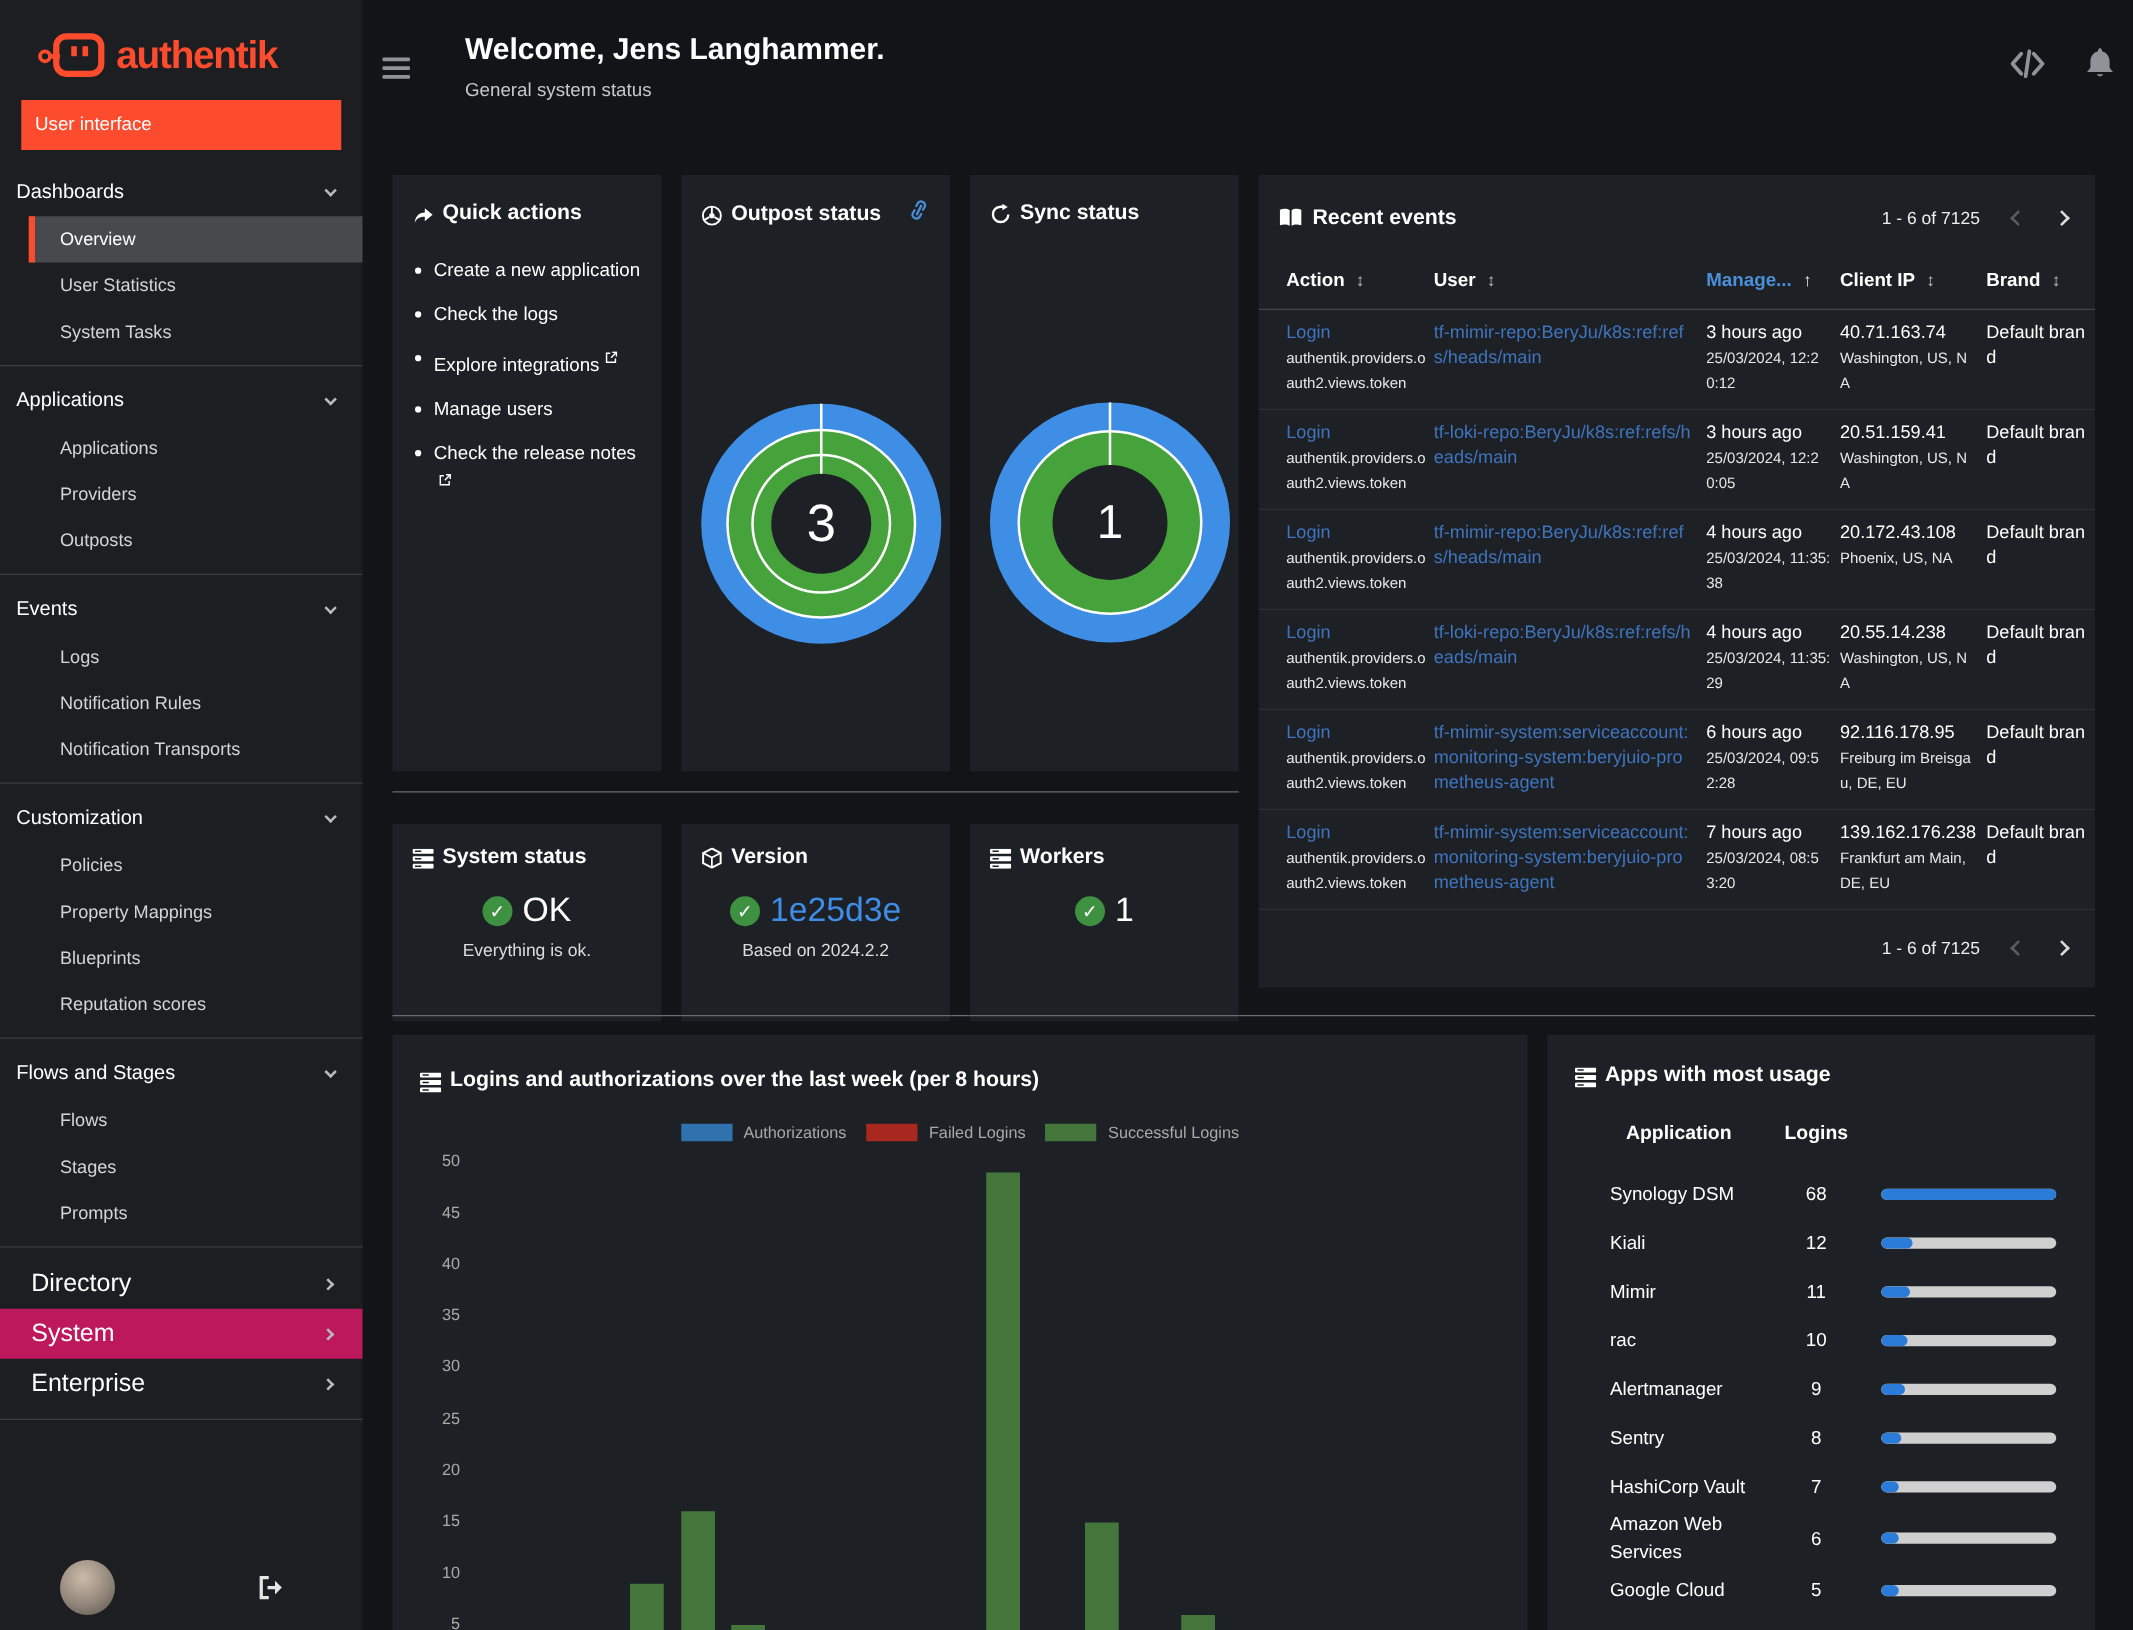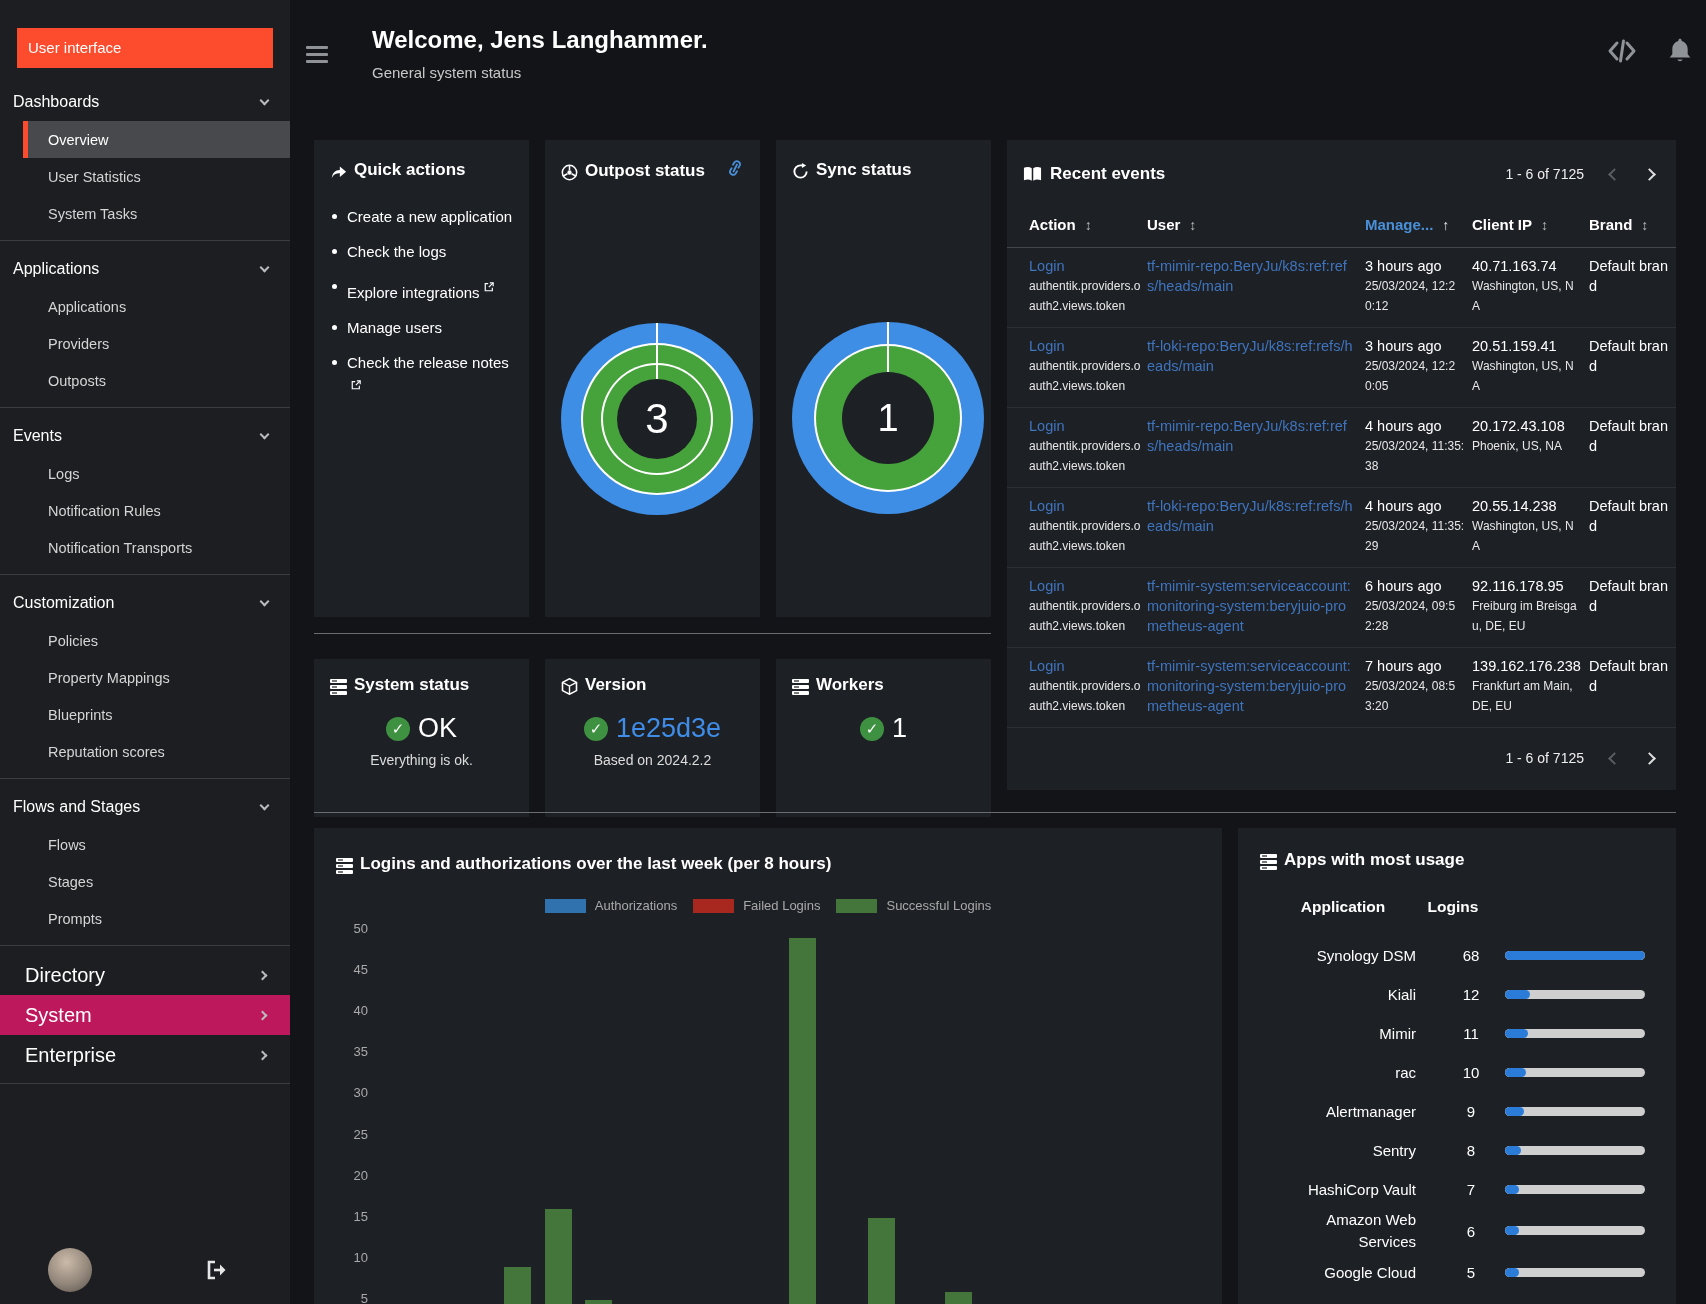--- a/index.html
+++ b/index.html
@@ -4,21 +4,21 @@
 <style>
   * { margin:0; padding:0; box-sizing:border-box; }
   html,body { background:#0e0f11; }
   body { font-family:"Liberation Sans", sans-serif; }
   #app { position:relative; width:1706px; height:1304px; background:#131418; overflow:hidden; color:#eee; }
 
   
   .sidebar { position:absolute; left:0; top:0; width:290px; height:100%; background:#1c1e21; z-index:5; }
   .logo { display:flex; align-items:center; gap:9px; padding:26px 0 0 30px; }
   .logo-word { color:var(--brand,#fd4b2d); font-size:31px; font-weight:bold; letter-spacing:-1px; }
-  .ui-btn { display:block; margin:28px 17px 0 17px; height:40px; line-height:40px; background:var(--brand,#fd4b2d);
+  .ui-btn { display:block; margin:18px 17px 0 17px; height:40px; line-height:40px; background:var(--brand,#fd4b2d);
             color:#fff; font-size:15px; padding-left:11px; border:none; text-align:left; width:256px; cursor:pointer; }
   .nav { margin-top:15px; }
   .nav-item { display:flex; align-items:center; color:#fff; cursor:pointer; }
   .nav-item .nav-label { flex:1; }
   .k-section { height:38px; padding:0 22px 0 13px; font-size:16px; }
   .k-top { height:40px; padding:0 22px 0 25px; font-size:20px;justify-content:center; }
   .k-sub { height:37px; padding-left:48px; font-size:14.5px; color:#d5d5d5; }
   .k-sub.selected { background:#47494d; border-left:5px solid var(--brand,#fd4b2d); margin-left:23px; padding-left:20px; color:#fff; }
   .k-top.active { background:#be185d; }
   .k-divider { height:0; border-top:1px solid #3a3d41; margin:8px 0 9px 0; pointer-events:none; }
@@ -115,32 +115,42 @@
   .bar { position:absolute; width:27px; background:var(--bar-green,#44763b); }
 
   
   .apps { left:948px; top:828px; width:438px; height:476px; overflow:hidden; }
   .apps .card-title { position:absolute; left:22px; top:22px; }
   .apps-table { position:absolute; left:0; top:70px; width:100%; }
   .apps-hdr { position:relative; height:38px; font-size:15.5px; font-weight:bold; color:#fff; }
   .col-app { position:absolute; left:30px; width:150px; text-align:center; }
   .col-logins { position:absolute; left:170px; width:90px; text-align:center; }
   .app-row { position:relative; min-height:39px; display:flex; align-items:center; font-size:15px; color:#fff; }
-  .app-row .app-name { position:relative; margin-left:68px; width:110px; text-align:right; line-height:22px; }
+  .app-row .app-name { position:relative; margin-left:50px; width:110px; text-align:left; line-height:22px; }
   .app-row .app-logins { position:relative; margin-left:10px; width:90px; text-align:center; }
   .app-bar { position:absolute; left:267px; top:50%; margin-top:-5px; width:140px; height:9px; border-radius:5px;
              background:var(--progress-track,#cfcfcf); overflow:hidden; }
   .app-bar .fill { height:100%; border-radius:5px; background:var(--progress-blue,#2b7cd8); }
 </style>
 </head>
 <body>
 
 <div id="app">
 
   <div class="sidebar">
+    <div class="logo">
+      <svg width="54" height="36" viewBox="0 0 54 36">
+        <circle cx="6" cy="19" r="4" fill="none" stroke="#fd4b2d" stroke-width="3"></circle>
+        <rect x="9" y="17.2" width="9" height="3.6" fill="#fd4b2d"></rect>
+        <rect x="15" y="3" width="36" height="30" rx="8" fill="none" stroke="#fd4b2d" stroke-width="5"></rect>
+        <rect x="27" y="11" width="4.5" height="8" fill="#fd4b2d"></rect>
+        <rect x="36" y="11" width="4.5" height="8" fill="#fd4b2d"></rect>
+      </svg>
+      <span class="logo-word">authentik</span>
+    </div>
     <button class="ui-btn">User interface</button>
     <div class="nav">
 
         <div class="nav-item k-section">
           <span class="nav-label">Dashboards</span>
           <span class="chev down"></span>
         </div>
 
         <div class="nav-item k-sub selected">
           <span class="nav-label">Overview</span>

